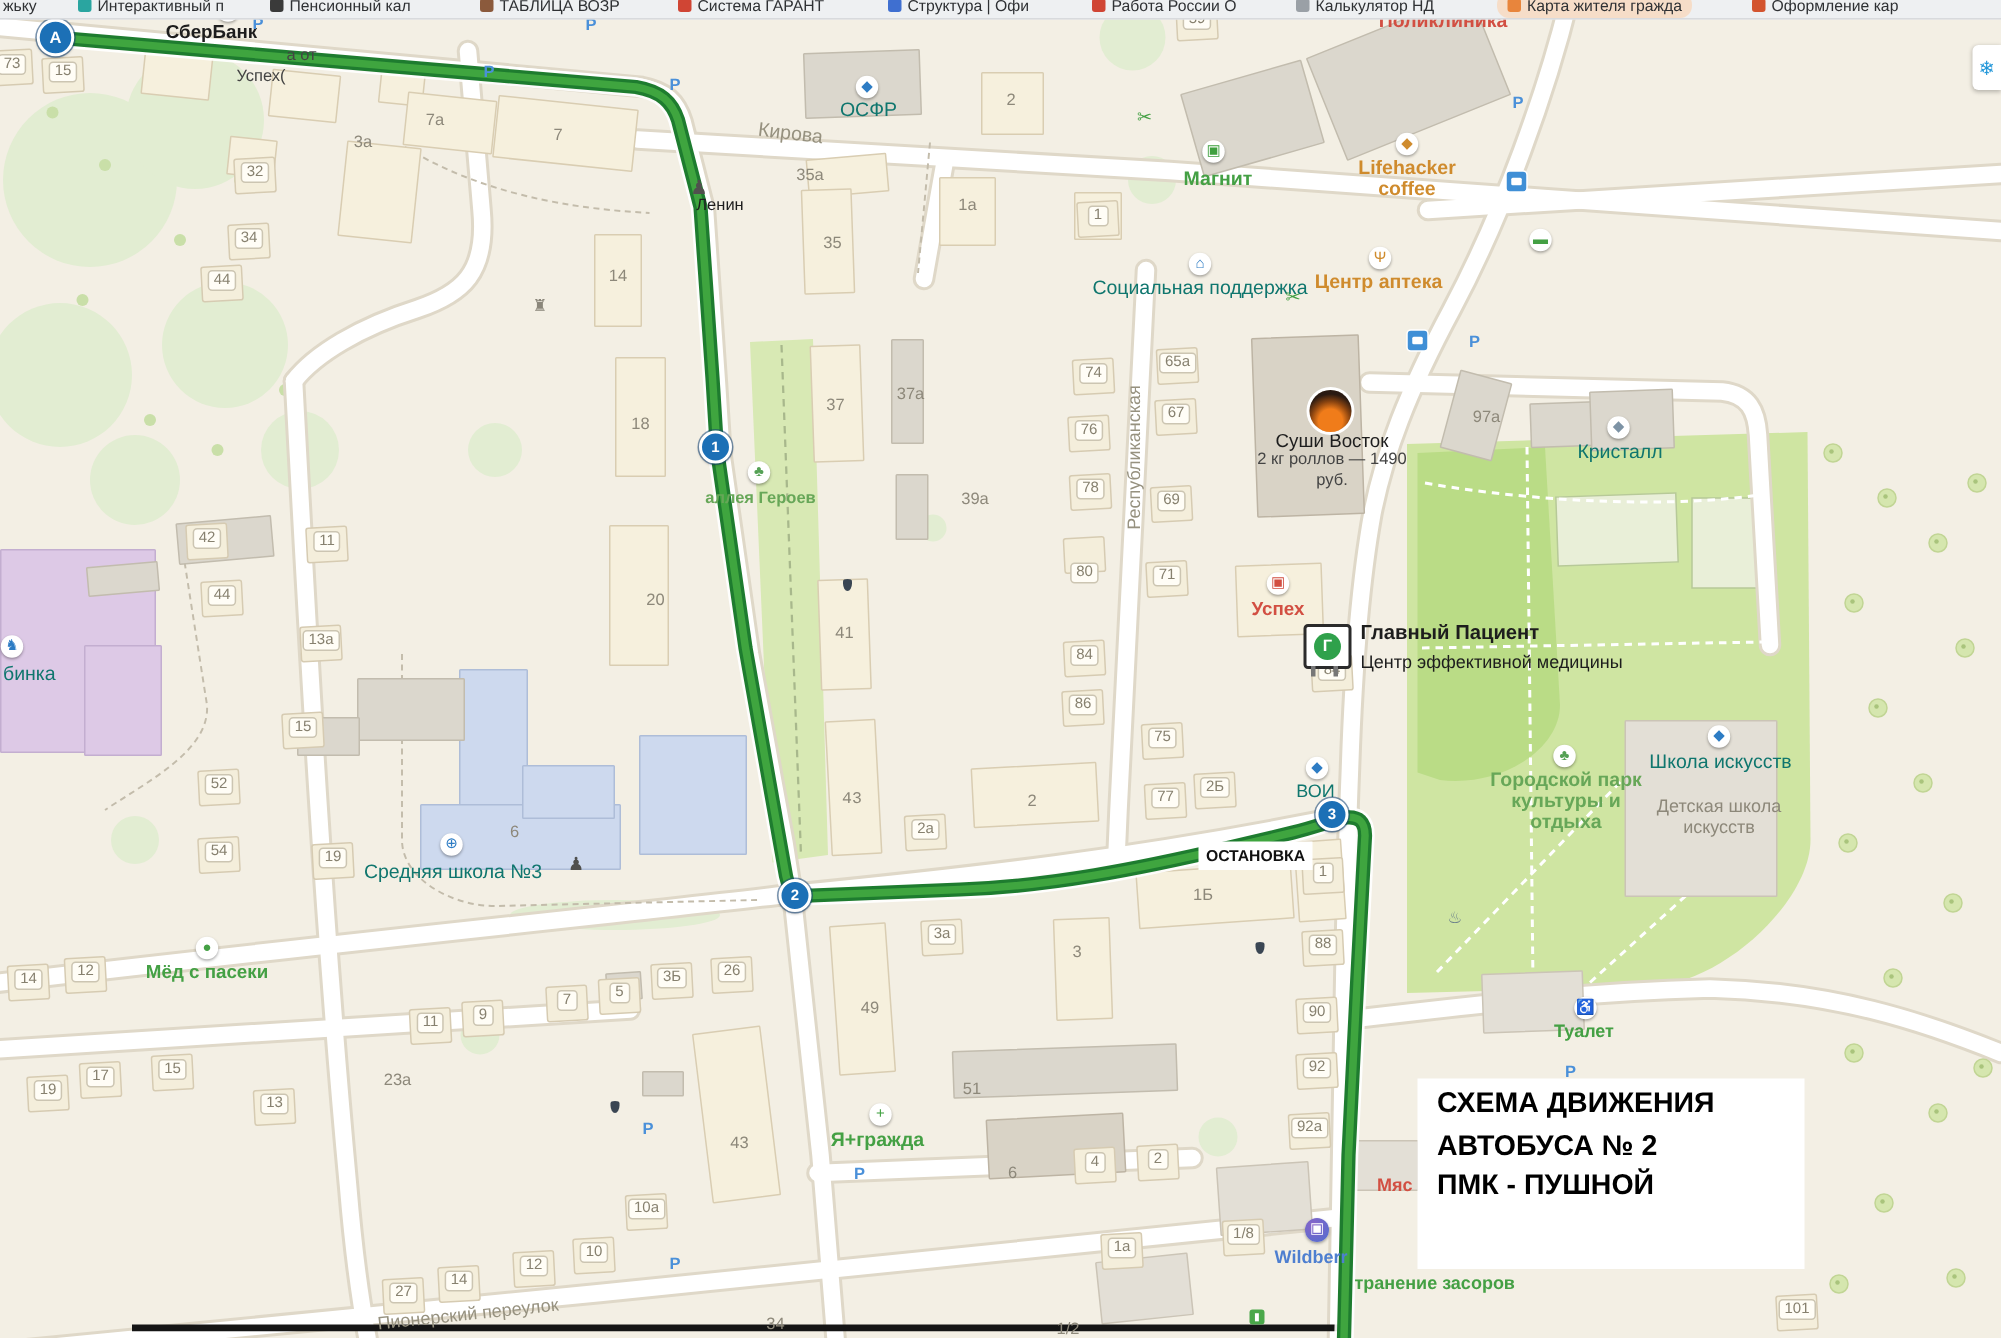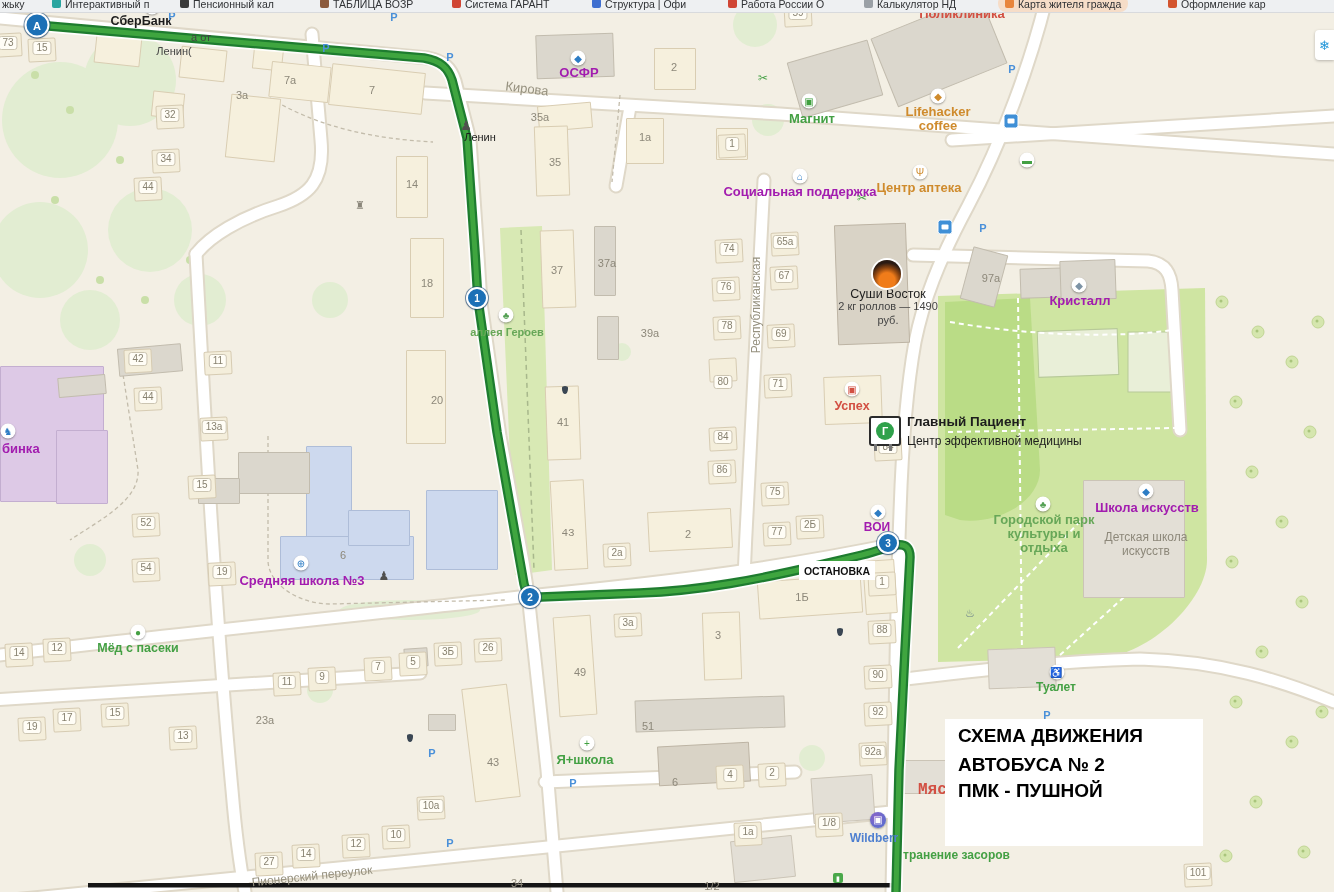--- a/index.html
+++ b/index.html
@@ -22,21 +22,21 @@
   #ov{position:absolute;inset:0;z-index:4}
   .bld{position:absolute;box-sizing:border-box;border:1px solid;border-radius:1px}
 
   .house{position:absolute;width:26px;height:22px;background:#f4eedb;border:1px solid #d6cbb2;
          border-radius:2px;transform:translate(-50%,-50%) rotate(-3deg)}
   .chip{position:absolute;transform:translate(-50%,-50%);background:#fffdf6;border:1px solid #ccc5b2;
         border-radius:3px;color:#87816f;font-size:10px;line-height:12px;padding:0 3px;white-space:nowrap}
   .numplain{position:absolute;transform:translate(-50%,-50%);color:#8d887a;font-size:11px;white-space:nowrap}
 
   .lbl{position:absolute;white-space:pre-line;text-align:center;line-height:14px}
-  .c-blue{color:#a21caf;font-weight:bold}
+  .c-blue{color:#0f766e;font-weight:normal}
   .c-green{color:#44a044;font-weight:bold}
   .c-parkgreen{color:#67a758;font-weight:bold}
   .c-orange{color:#cf8b2d;font-weight:bold}
   .c-red{color:#d24f42;font-weight:bold}
   .c-blk{color:#1d1d1d}
   .c-blk2{color:#444}
   .c-grey{color:#8d887a}
   .c-street{color:#96917f}
   .c-wb{color:#4e7fd0;font-weight:bold}
 
@@ -405,21 +405,21 @@
       <div class="numplain" style="left: 991px; top: 278px;">97а</div>
       <div class="numplain" style="left: 343px; top: 555px;">6</div>
       <div class="numplain" style="left: 674px; top: 67px;">2</div>
       <div class="numplain" style="left: 645px; top: 137px;">1а</div>
       <div class="numplain" style="left: 265px; top: 720px;">23а</div>
       <div class="numplain" style="left: 517px; top: 883px;">34</div>
       <div class="numplain" style="left: 675px; top: 782px;">6</div>
       <div class="numplain" style="left: 712px; top: 886px;">1/2</div>
       <div class="lbl c-blk" style="left: 141px; top: 21px; font-size: 12.5px; transform: translate(-50%, -50%); font-weight: bold;">СберБанк</div>
       <div class="lbl c-blk2" style="left: 201px; top: 37px; font-size: 11px; transform: translate(-50%, -50%);">а от</div>
-      <div class="lbl c-blk2" style="left: 174px; top: 51px; font-size: 11px; transform: translate(-50%, -50%);">Ленин(</div>
+      <div class="lbl c-blk2" style="left: 174px; top: 51px; font-size: 11px; transform: translate(-50%, -50%);">Успех(</div>
       <div class="lbl c-blue" style="left: 579px; top: 73px; font-size: 13px; transform: translate(-50%, -50%);">ОСФР</div>
       <div class="lbl c-street" style="left: 527px; top: 89px; font-size: 13px; transform: translate(-50%, -50%) rotate(7deg);">Кирова</div>
       <div class="lbl c-blk" style="left: 480px; top: 137px; font-size: 11px; transform: translate(-50%, -50%);">Ленин</div>
       <div class="lbl c-red" style="left: 962px; top: 14px; font-size: 13px; transform: translate(-50%, -50%);">Поликлиника</div>
       <div class="lbl c-green" style="left: 812px; top: 119px; font-size: 13px; transform: translate(-50%, -50%);">Магнит</div>
       <div class="lbl c-orange" style="left: 938px; top: 119px; font-size: 13px; transform: translate(-50%, -50%);">Lifehacker
 coffee</div>
       <div class="lbl c-orange" style="left: 919px; top: 188px; font-size: 13px; transform: translate(-50%, -50%);">Центр аптека</div>
       <div class="lbl c-blue" style="left: 800px; top: 192px; font-size: 13px; transform: translate(-50%, -50%);">Социальная поддержка</div>
       <div class="lbl c-blk" style="left: 888px; top: 294px; font-size: 12.5px; transform: translate(-50%, -50%);">Суши Восток</div>
@@ -433,25 +433,25 @@
       <div class="lbl c-blue" style="left: 877px; top: 527px; font-size: 12px; transform: translate(-50%, -50%);">ВОИ</div>
       <div class="lbl c-parkgreen" style="left: 1044px; top: 534px; font-size: 13px; transform: translate(-50%, -50%);">Городской парк
 культуры и
 отдыха</div>
       <div class="lbl c-blue" style="left: 1147px; top: 508px; font-size: 13px; transform: translate(-50%, -50%);">Школа искусств</div>
       <div class="lbl c-grey" style="left: 1146px; top: 544px; font-size: 12px; transform: translate(-50%, -50%);">Детская школа
 искусств</div>
       <div class="lbl c-blue" style="left: 302px; top: 581px; font-size: 13px; transform: translate(-50%, -50%);">Средняя школа №3</div>
       <div class="lbl c-parkgreen" style="left: 507px; top: 332px; font-size: 11px; transform: translate(-50%, -50%);">аллея Героев</div>
       <div class="lbl c-green" style="left: 138px; top: 648px; font-size: 12.5px; transform: translate(-50%, -50%);">Мёд с пасеки</div>
-      <div class="lbl c-green" style="left: 585px; top: 760px; font-size: 13px; transform: translate(-50%, -50%);">Я+школа</div>
+      <div class="lbl c-green" style="left: 585px; top: 760px; font-size: 13px; transform: translate(-50%, -50%);">Я+гражда</div>
       <div class="lbl c-green" style="left: 1056px; top: 687px; font-size: 12px; transform: translate(-50%, -50%);">Туалет</div>
       <div class="lbl c-wb" style="left: 874px; top: 838px; font-size: 12px; transform: translate(-50%, -50%);">Wildberr</div>
       <div class="lbl c-green" style="left: 903px; top: 855px; font-size: 12px; transform: translate(0px, -50%);">транение засоров</div>
-      <div class="lbl c-red" style="left: 918px; top: 790px; font-size: 16px; transform: translate(0px, -50%); font-family: Liberation Mono, monospace;">Мяс</div>
+      <div class="lbl c-red" style="left: 918px; top: 790px; font-size: 12px; transform: translate(0px, -50%);">Мяс</div>
       <div class="lbl c-blue" style="left: 2px; top: 449px; font-size: 13px; transform: translate(0px, -50%);">бинка</div>
       <div class="lbl c-street" style="left: 312px; top: 876px; font-size: 12px; transform: translate(-50%, -50%) rotate(-6deg);">Пионерский переулок</div>
       <div class="poi-ic w" style="left: 152px; top: 7px; color: rgb(87, 166, 54);">◆</div>
       <div class="poi-ic w" style="left: 578px; top: 58px; color: rgb(45, 124, 196);">◆</div>
       <div class="poi-ic" style="left: 466px; top: 125px; color: rgb(80, 80, 78); font-size: 13px;">♟</div>
       <div class="poi-ic" style="left: 360px; top: 205px; color: rgb(138, 134, 122); font-size: 11px;">♜</div>
       <div class="poi-ic w" style="left: 809px; top: 101px; color: rgb(63, 160, 63);">▣</div>
       <div class="poi-ic w" style="left: 938px; top: 96px; color: rgb(207, 139, 45);">◆</div>
       <div class="poi-ic w" style="left: 920px; top: 172px; color: rgb(207, 139, 45);">Ψ</div>
       <div class="poi-ic w" style="left: 1027px; top: 160px; color: rgb(68, 160, 68);">▬</div>

